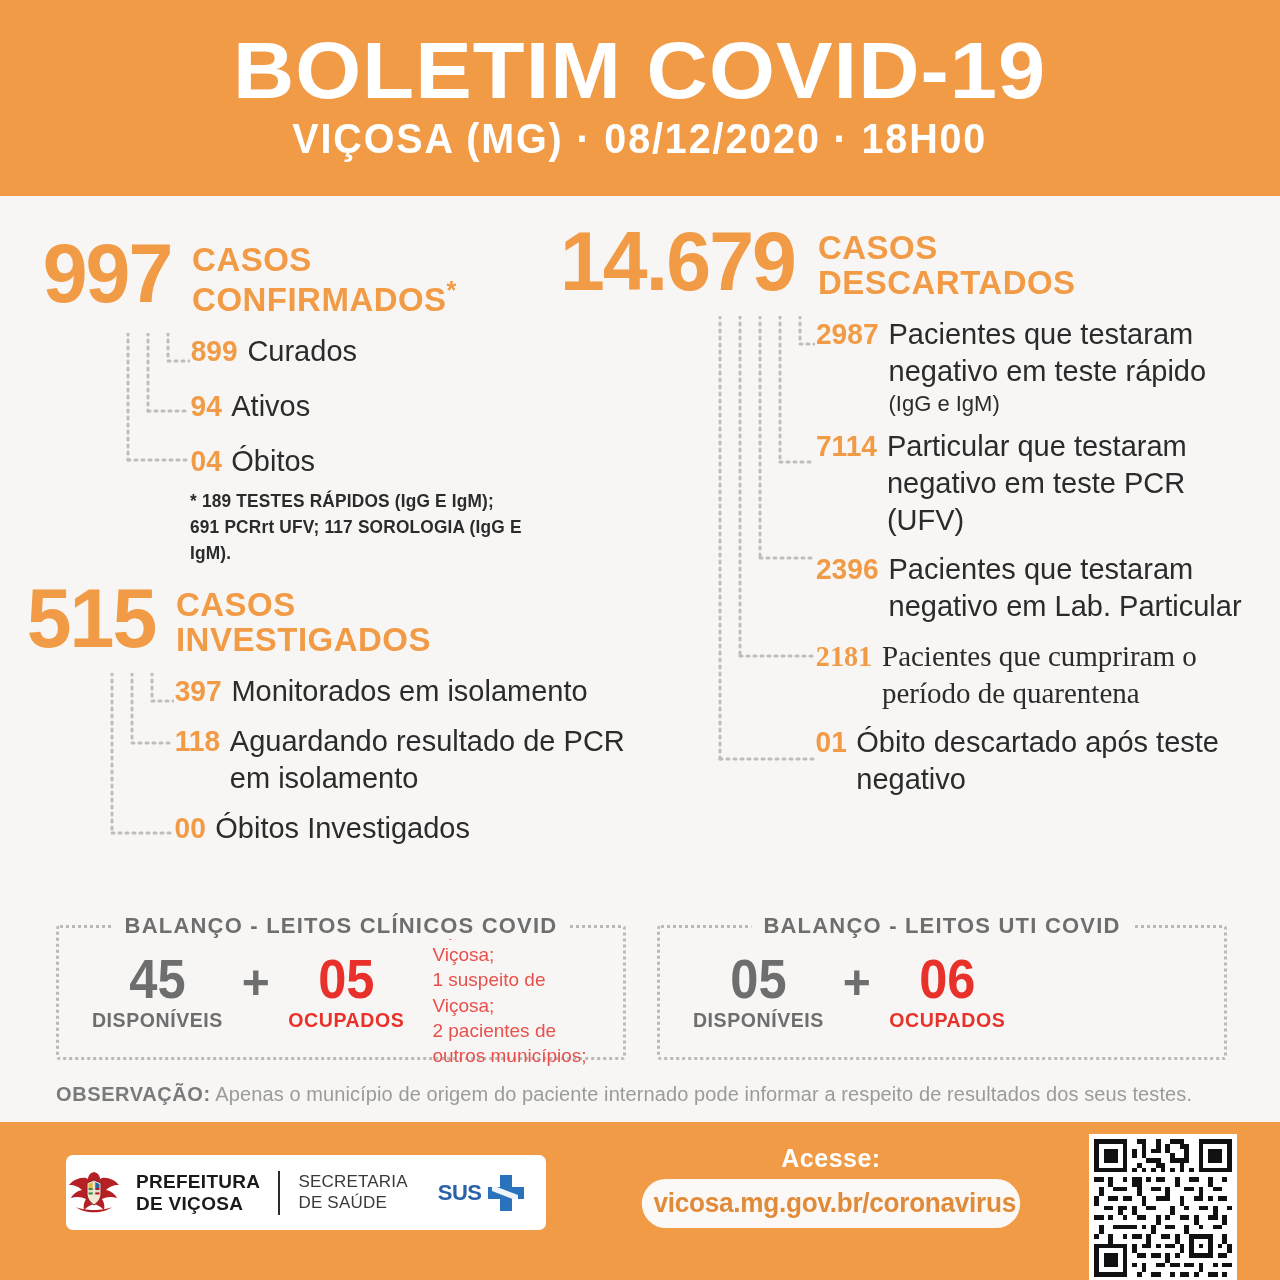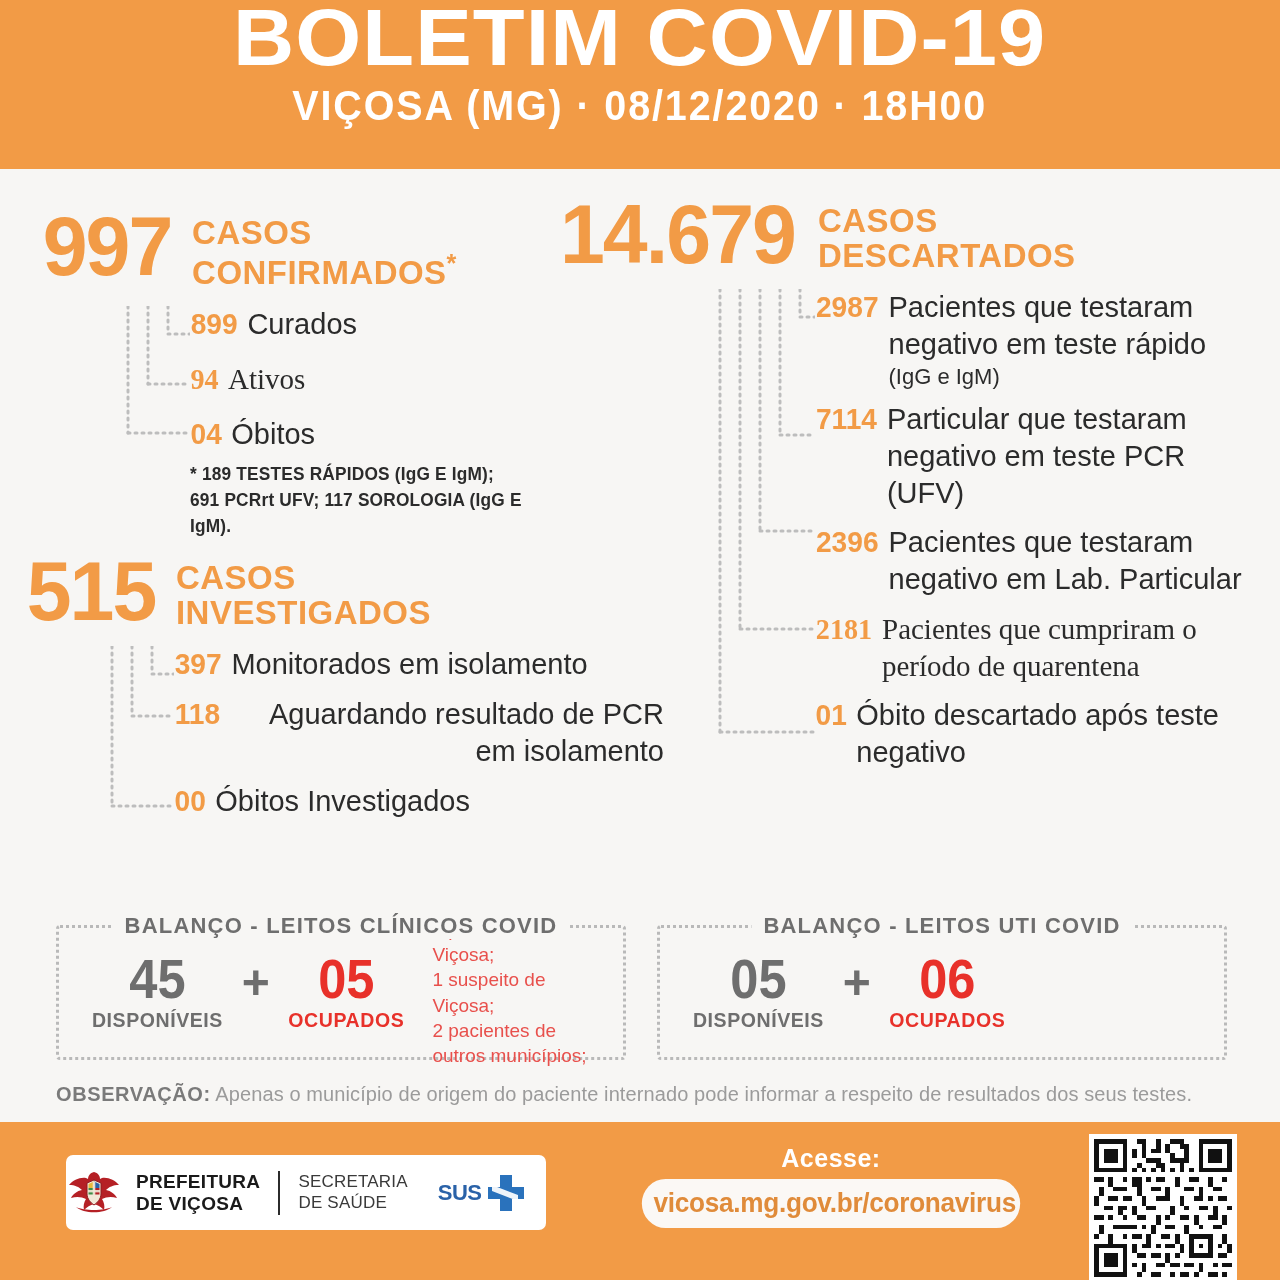--- a/index.html
+++ b/index.html
@@ -6,23 +6,23 @@
   body{
     width:1280px;height:1280px;
     background:#F7F6F4;
     font-family:"Liberation Sans", sans-serif;
     overflow:hidden;
     position:relative;
   }
   
   .header{
     background:#F29B46;
-    height:169px;
+    height:196px;
     display:flex;flex-direction:column;
-    align-items:center;
+    align-items:center;justify-content:center;
     color:#FFFFFF;
   }
   .header-title{
     font-size:80px;font-weight:bold;
     letter-spacing:1px;
     line-height:0.95;
     transform:scaleX(1.06);
     margin:0 0 6px 0;
   }
   .header-sub{
@@ -271,21 +271,21 @@
           <line x1="128" y1="0" x2="128" y2="28" stroke="#BDBDBD" stroke-width="3" stroke-dasharray="2 5" stroke-linecap="round"></line>
           <line x1="128" y1="28" x2="150" y2="28" stroke="#BDBDBD" stroke-width="3" stroke-dasharray="2 5" stroke-linecap="round"></line>
           <line x1="108" y1="78" x2="150" y2="78" stroke="#BDBDBD" stroke-width="3" stroke-dasharray="2 5" stroke-linecap="round"></line>
           <line x1="88" y1="127" x2="150" y2="127" stroke="#BDBDBD" stroke-width="3" stroke-dasharray="2 5" stroke-linecap="round"></line>
         </svg>
         <div class="items">
           <div class="item" style="margin-bottom:18px;">
             <span class="item-num">899</span>
             <span class="item-text">Curados</span>
           </div>
-          <div class="item" style="margin-bottom:18px;font-family:Liberation Serif, serif;">
+          <div class="item" style="margin-bottom:18px;">
             <span class="item-num">94</span>
             <span class="item-text">Ativos</span>
           </div>
           <div class="item" style="margin-bottom:8px;">
             <span class="item-num">04</span>
             <span class="item-text">Óbitos</span>
           </div>
           <div class="footnote">
             <div>* 189 TESTES RÁPIDOS (IgG E IgM);</div>
             <div>691 PCRrt UFV; 117 SOROLOGIA (IgG E IgM).</div>
@@ -296,21 +296,21 @@
 
     <div class="block" style="position:absolute;left:24px;top:385px;width:640px;">
       <div class="headline">
         <div class="big-num">515</div>
         <div class="headline-words">
           <span>CASOS</span>
           <span class="w2">INVESTIGADOS</span>
         </div>
       </div>
 
-      <div class="bracket" style="margin-top:16px;padding-left:150px;text-align:right;">
+      <div class="bracket" style="margin-top:16px;padding-left:150px;">
         <svg class="connectors" width="150" height="175" viewBox="0 0 150 175">
           <line x1="88" y1="0" x2="88" y2="160" stroke="#BDBDBD" stroke-width="3" stroke-dasharray="2 5" stroke-linecap="round"></line>
           <line x1="108" y1="0" x2="108" y2="70" stroke="#BDBDBD" stroke-width="3" stroke-dasharray="2 5" stroke-linecap="round"></line>
           <line x1="128" y1="0" x2="128" y2="28" stroke="#BDBDBD" stroke-width="3" stroke-dasharray="2 5" stroke-linecap="round"></line>
           <line x1="128" y1="28" x2="150" y2="28" stroke="#BDBDBD" stroke-width="3" stroke-dasharray="2 5" stroke-linecap="round"></line>
           <line x1="108" y1="70" x2="150" y2="70" stroke="#BDBDBD" stroke-width="3" stroke-dasharray="2 5" stroke-linecap="round"></line>
           <line x1="88" y1="160" x2="150" y2="160" stroke="#BDBDBD" stroke-width="3" stroke-dasharray="2 5" stroke-linecap="round"></line>
         </svg>
         <div class="items">
           <div class="item" style="margin-bottom:13px;">

